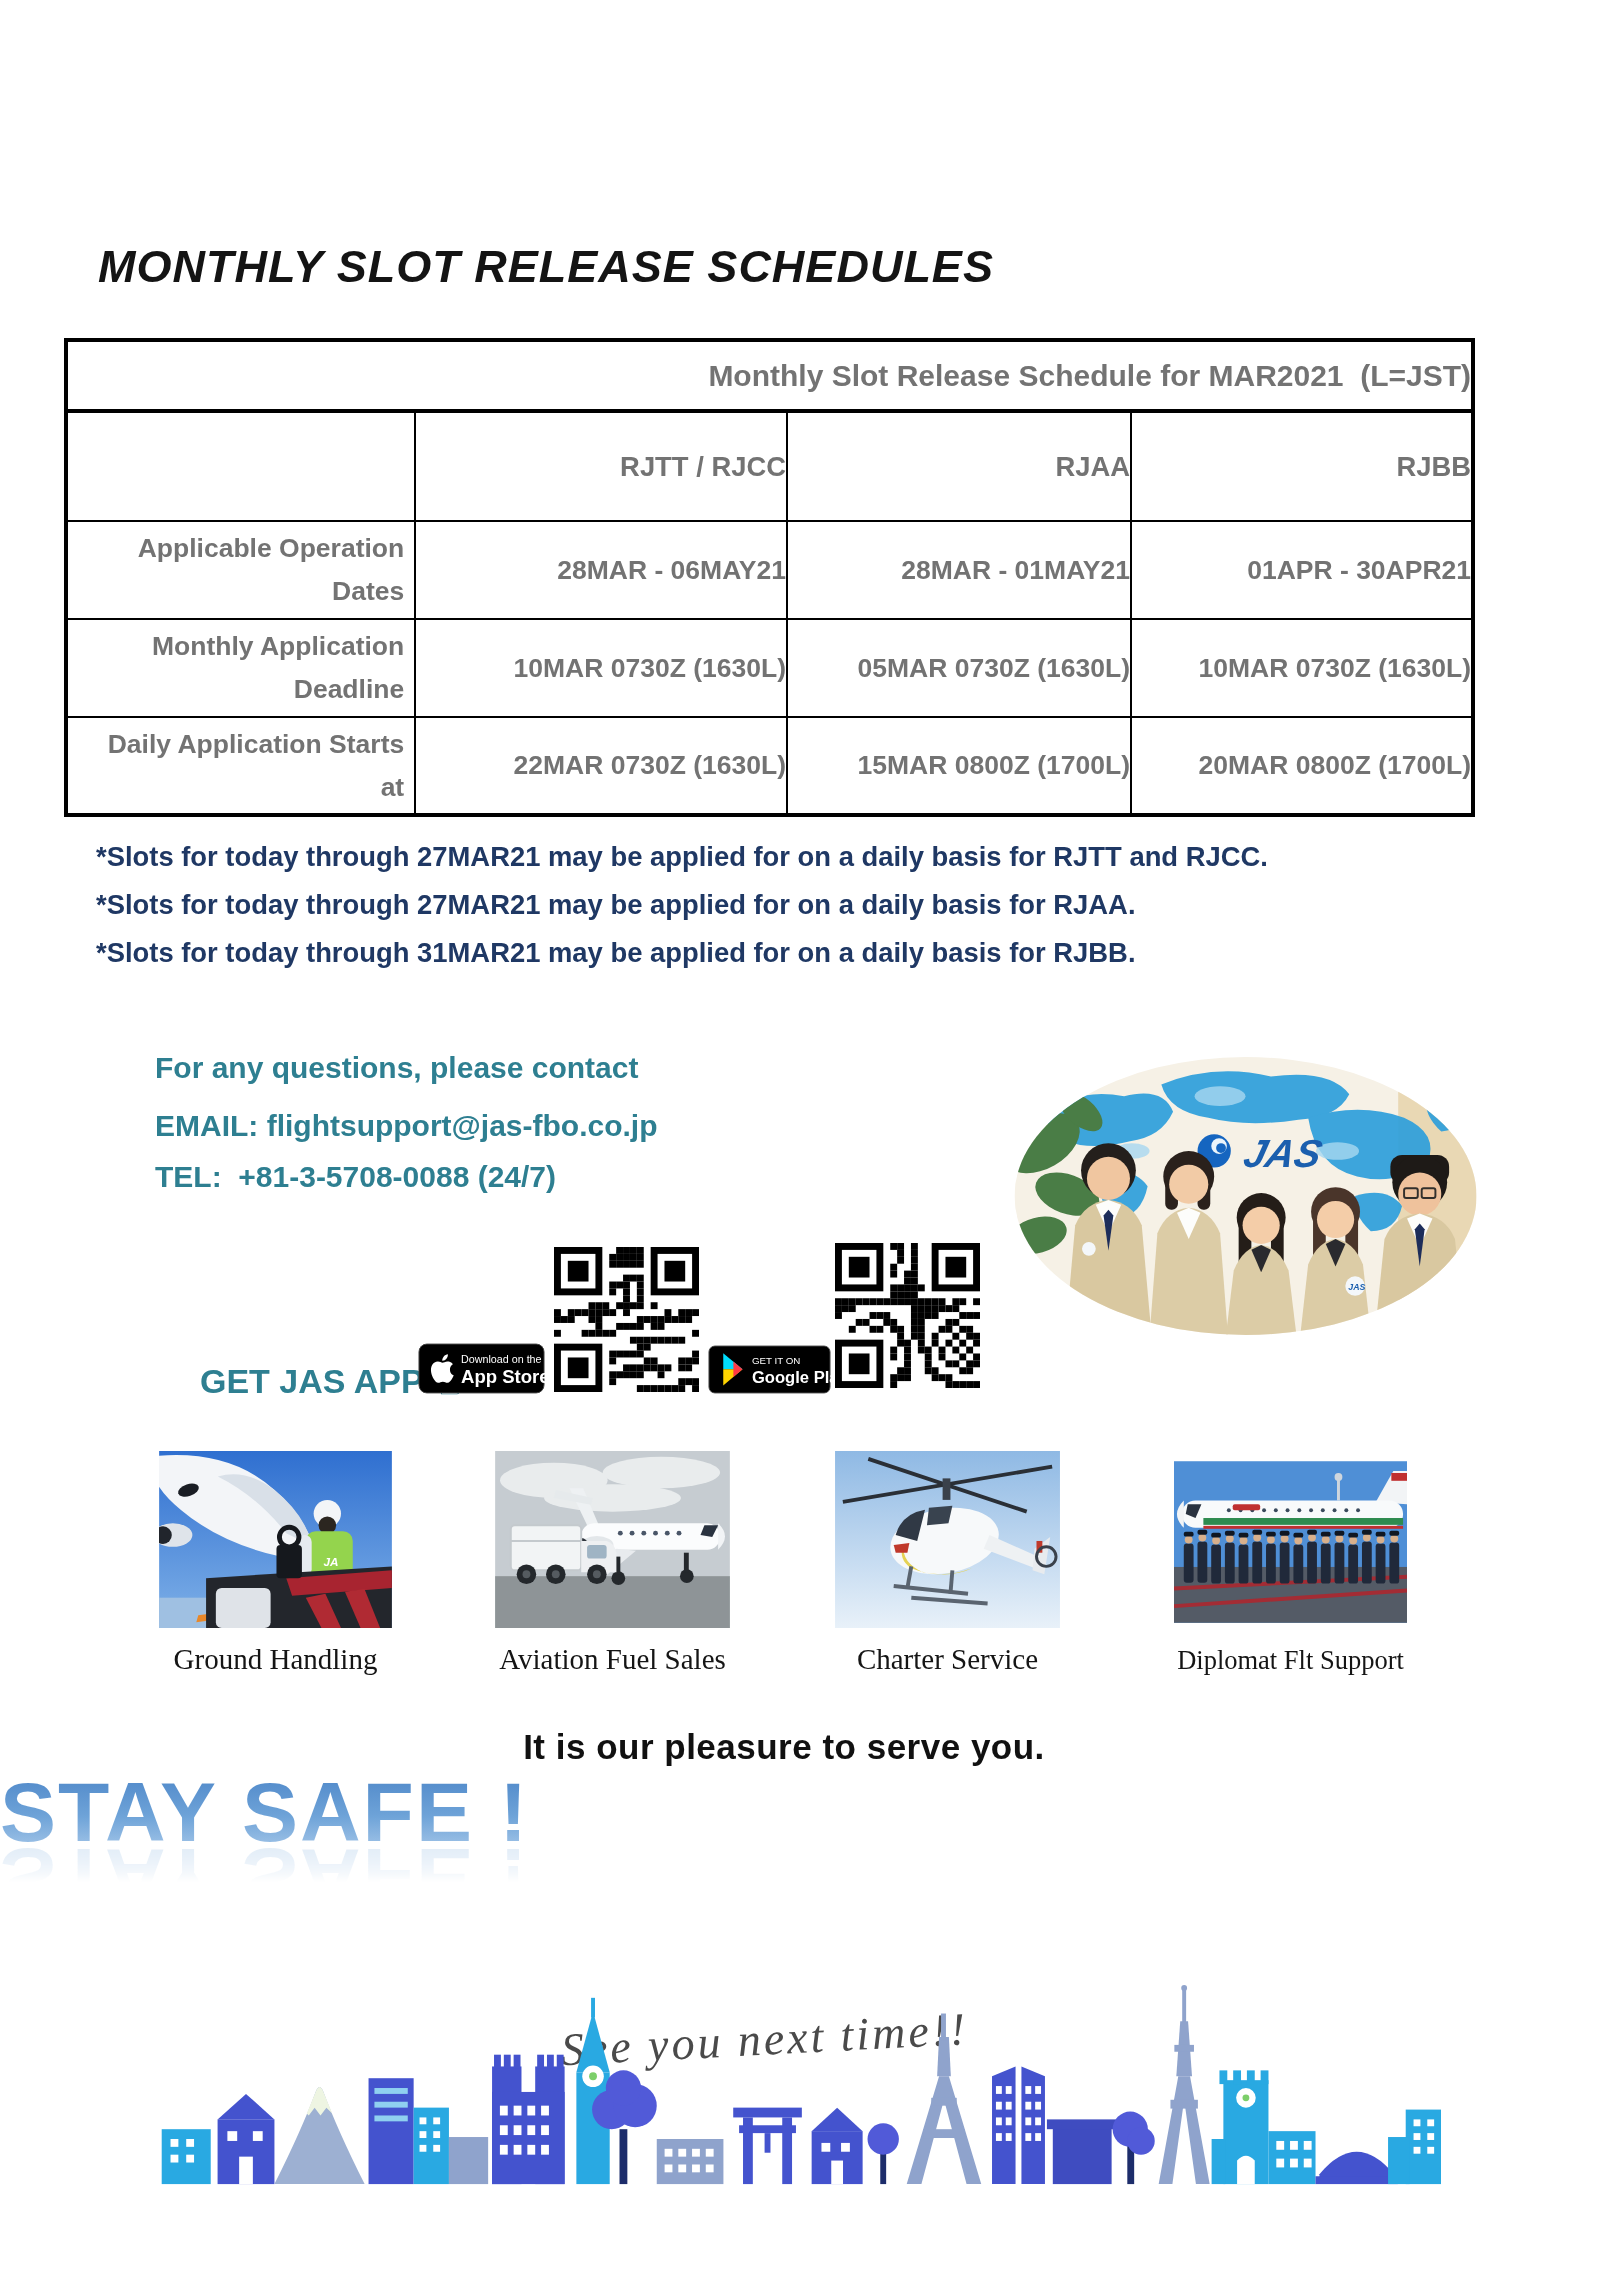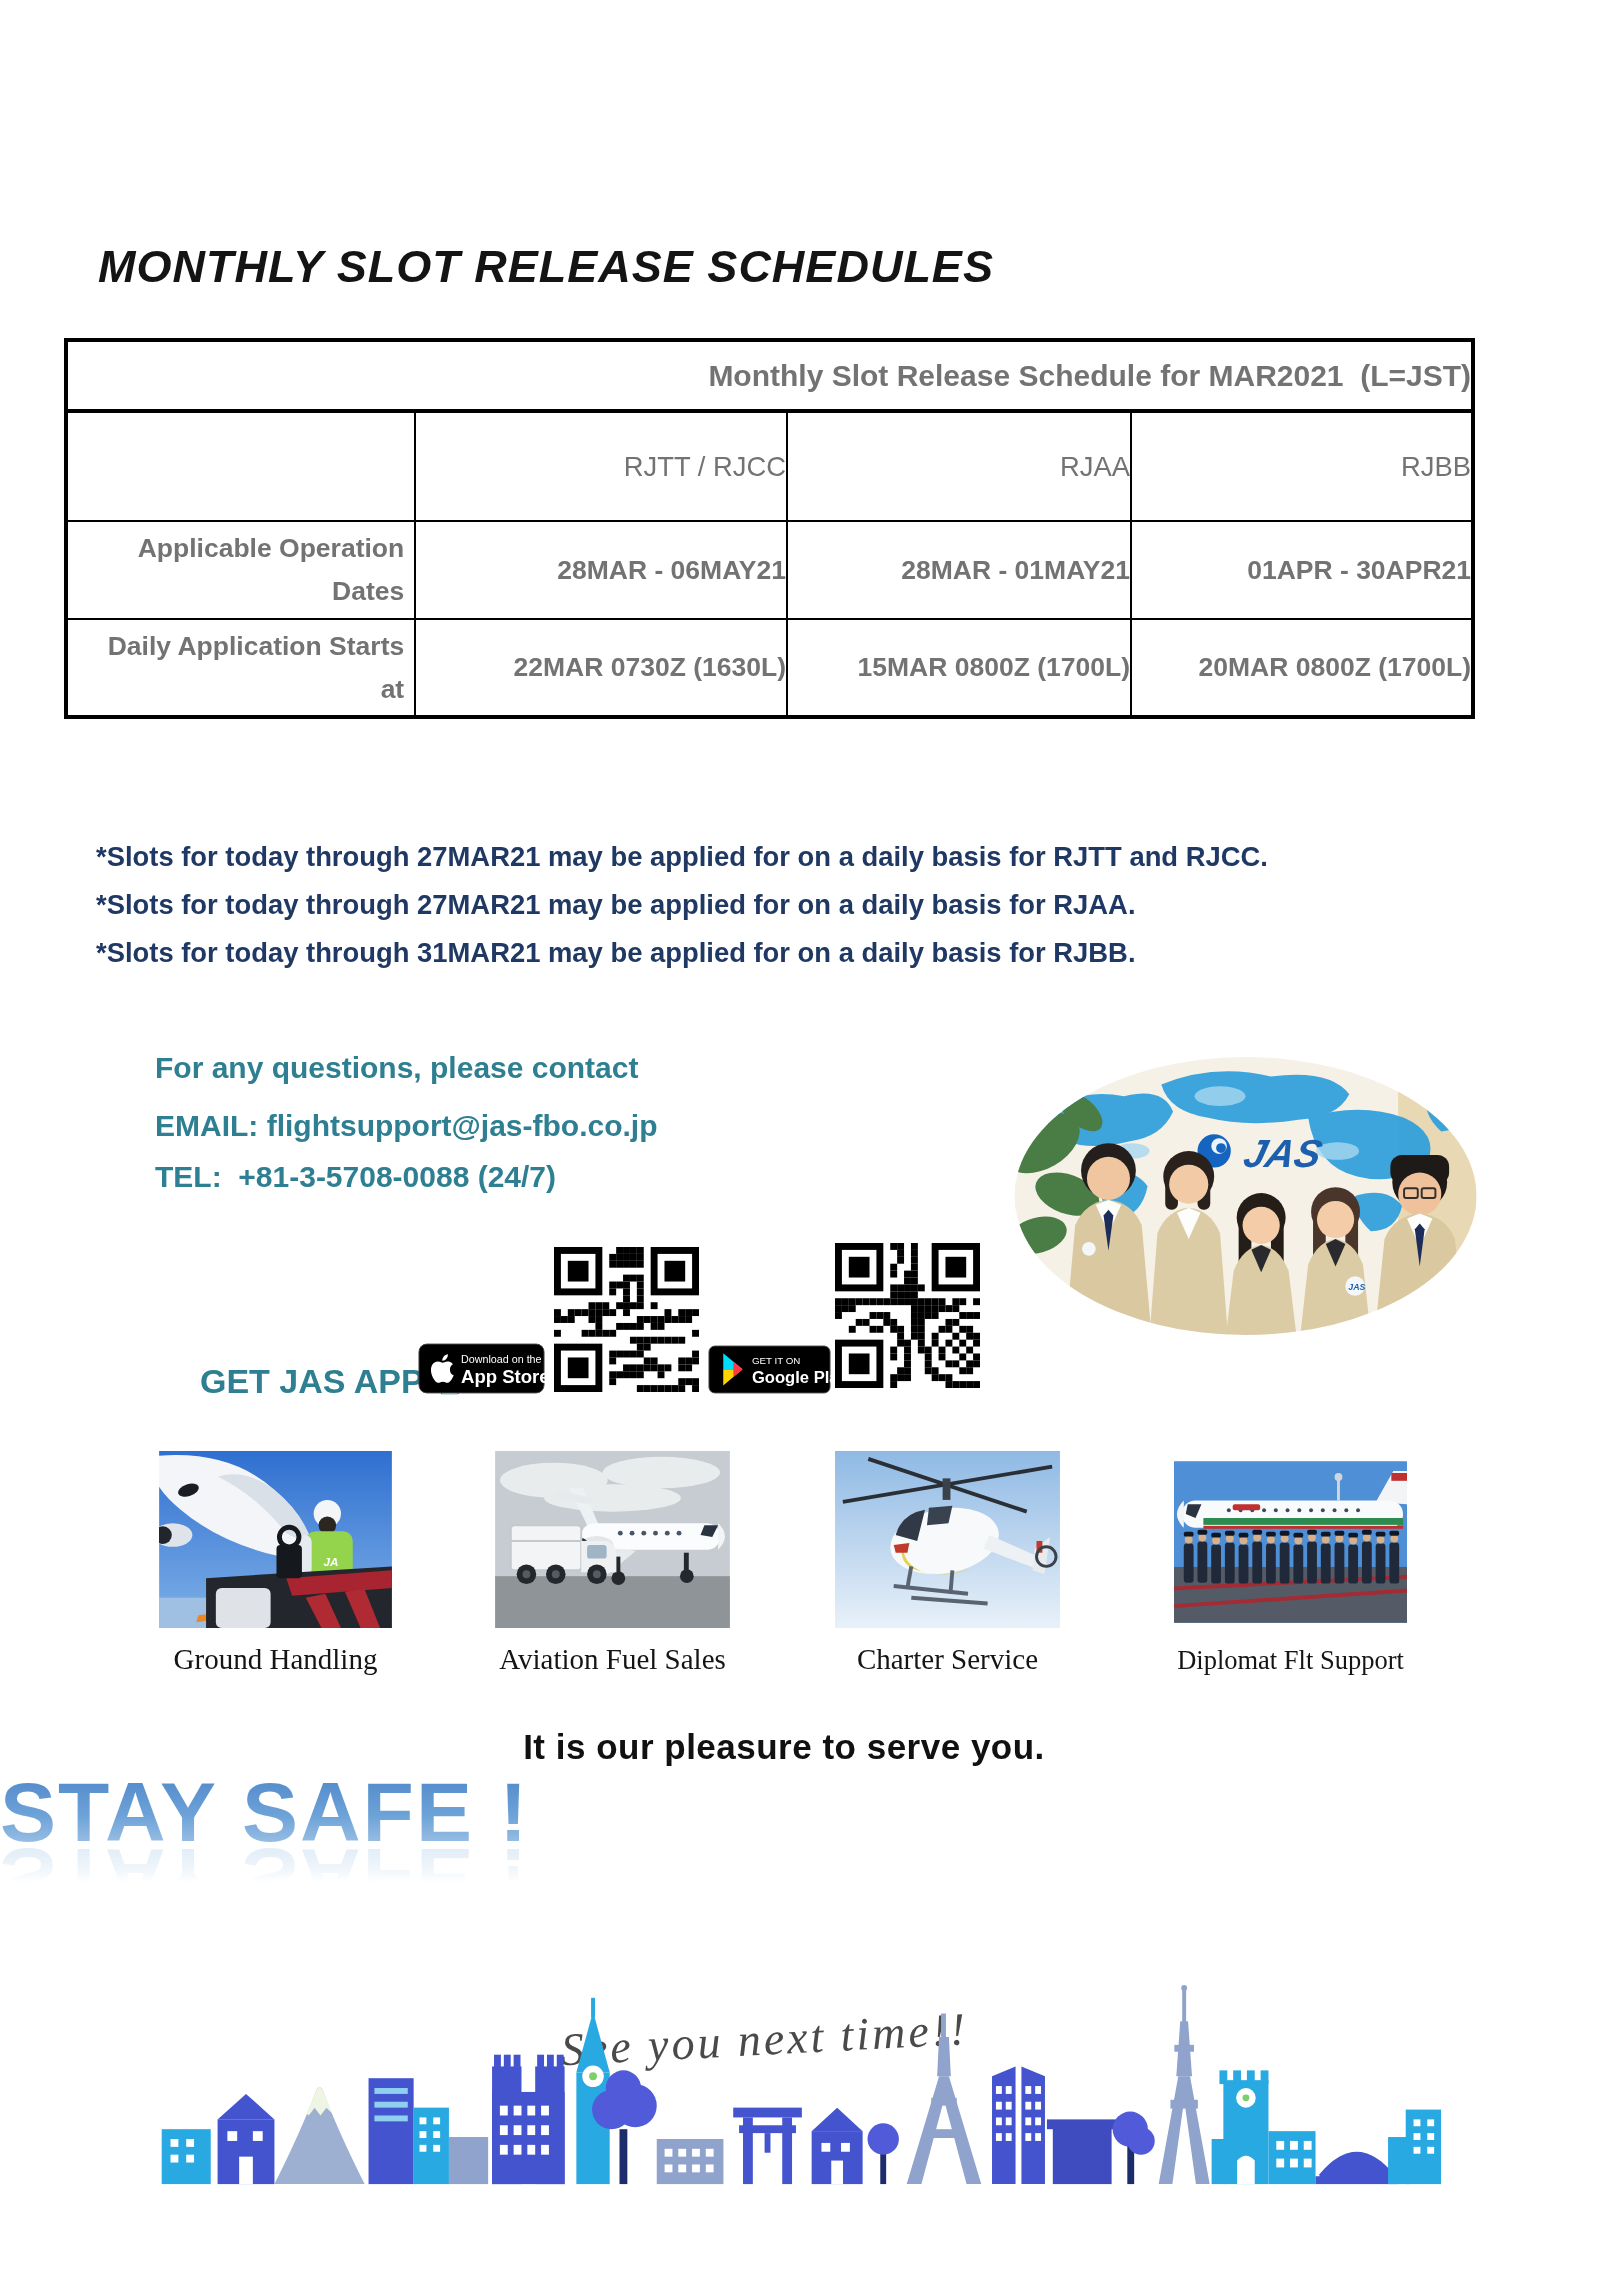--- a/index.html
+++ b/index.html
@@ -9,21 +9,21 @@
   .abs { position:absolute; }
 
   
   .doc-title { font-size:45px; font-weight:bold; font-style:italic; color:#141414; letter-spacing:1px; }
 
   
   table.schedule { border-collapse:collapse; table-layout:fixed; width:1407px; background:#fff; }
   table.schedule td, table.schedule th { border:2.9px solid #000; text-align:right; vertical-align:middle; color:#737373; }
   table.schedule { border:4.9px solid #000; }
   .tbl-title { height:71px; font-size:30px; font-weight:bold; white-space:pre; border-bottom-width:4.9px !important; }
-  .tbl-colhead { height:110px; font-size:27.4px; font-weight:normal; }
+  .tbl-colhead { height:110px; font-size:27.4px; font-weight:bold; }
   .tbl-label { font-size:26.5px; font-weight:bold; line-height:43px; padding:3.9px 9.8px; }
   .tbl-cell { font-size:26.5px; font-weight:bold; white-space:pre; }
   tr.data-row { height:98px; }
 
   
   .notes-line { font-size:27.4px; font-weight:bold; color:#1f3864; line-height:48px; white-space:pre; }
 
   
   .contact-line { font-size:30px; font-weight:bold; color:#2e7f91; white-space:pre; }
 
@@ -75,20 +75,26 @@
       <td class="tbl-colhead"></td>
       <td class="tbl-colhead">RJTT / RJCC</td>
       <td class="tbl-colhead">RJAA</td>
       <td class="tbl-colhead">RJBB</td>
     </tr>
     <tr class="data-row">
       <td class="tbl-label">Applicable Operation Dates</td>
       <td class="tbl-cell">28MAR - 06MAY21</td>
       <td class="tbl-cell">28MAR - 01MAY21</td>
       <td class="tbl-cell">01APR - 30APR21</td>
+    </tr>
+    <tr class="data-row">
+      <td class="tbl-label">Monthly Application Deadline</td>
+      <td class="tbl-cell">10MAR 0730Z (1630L)</td>
+      <td class="tbl-cell">05MAR 0730Z (1630L)</td>
+      <td class="tbl-cell">10MAR 0730Z (1630L)</td>
     </tr>
     <tr class="data-row">
       <td class="tbl-label">Daily Application Starts at</td>
       <td class="tbl-cell">22MAR 0730Z (1630L)</td>
       <td class="tbl-cell">15MAR 0800Z (1700L)</td>
       <td class="tbl-cell">20MAR 0800Z (1700L)</td>
     </tr>
   </tbody>
     </table>
 

